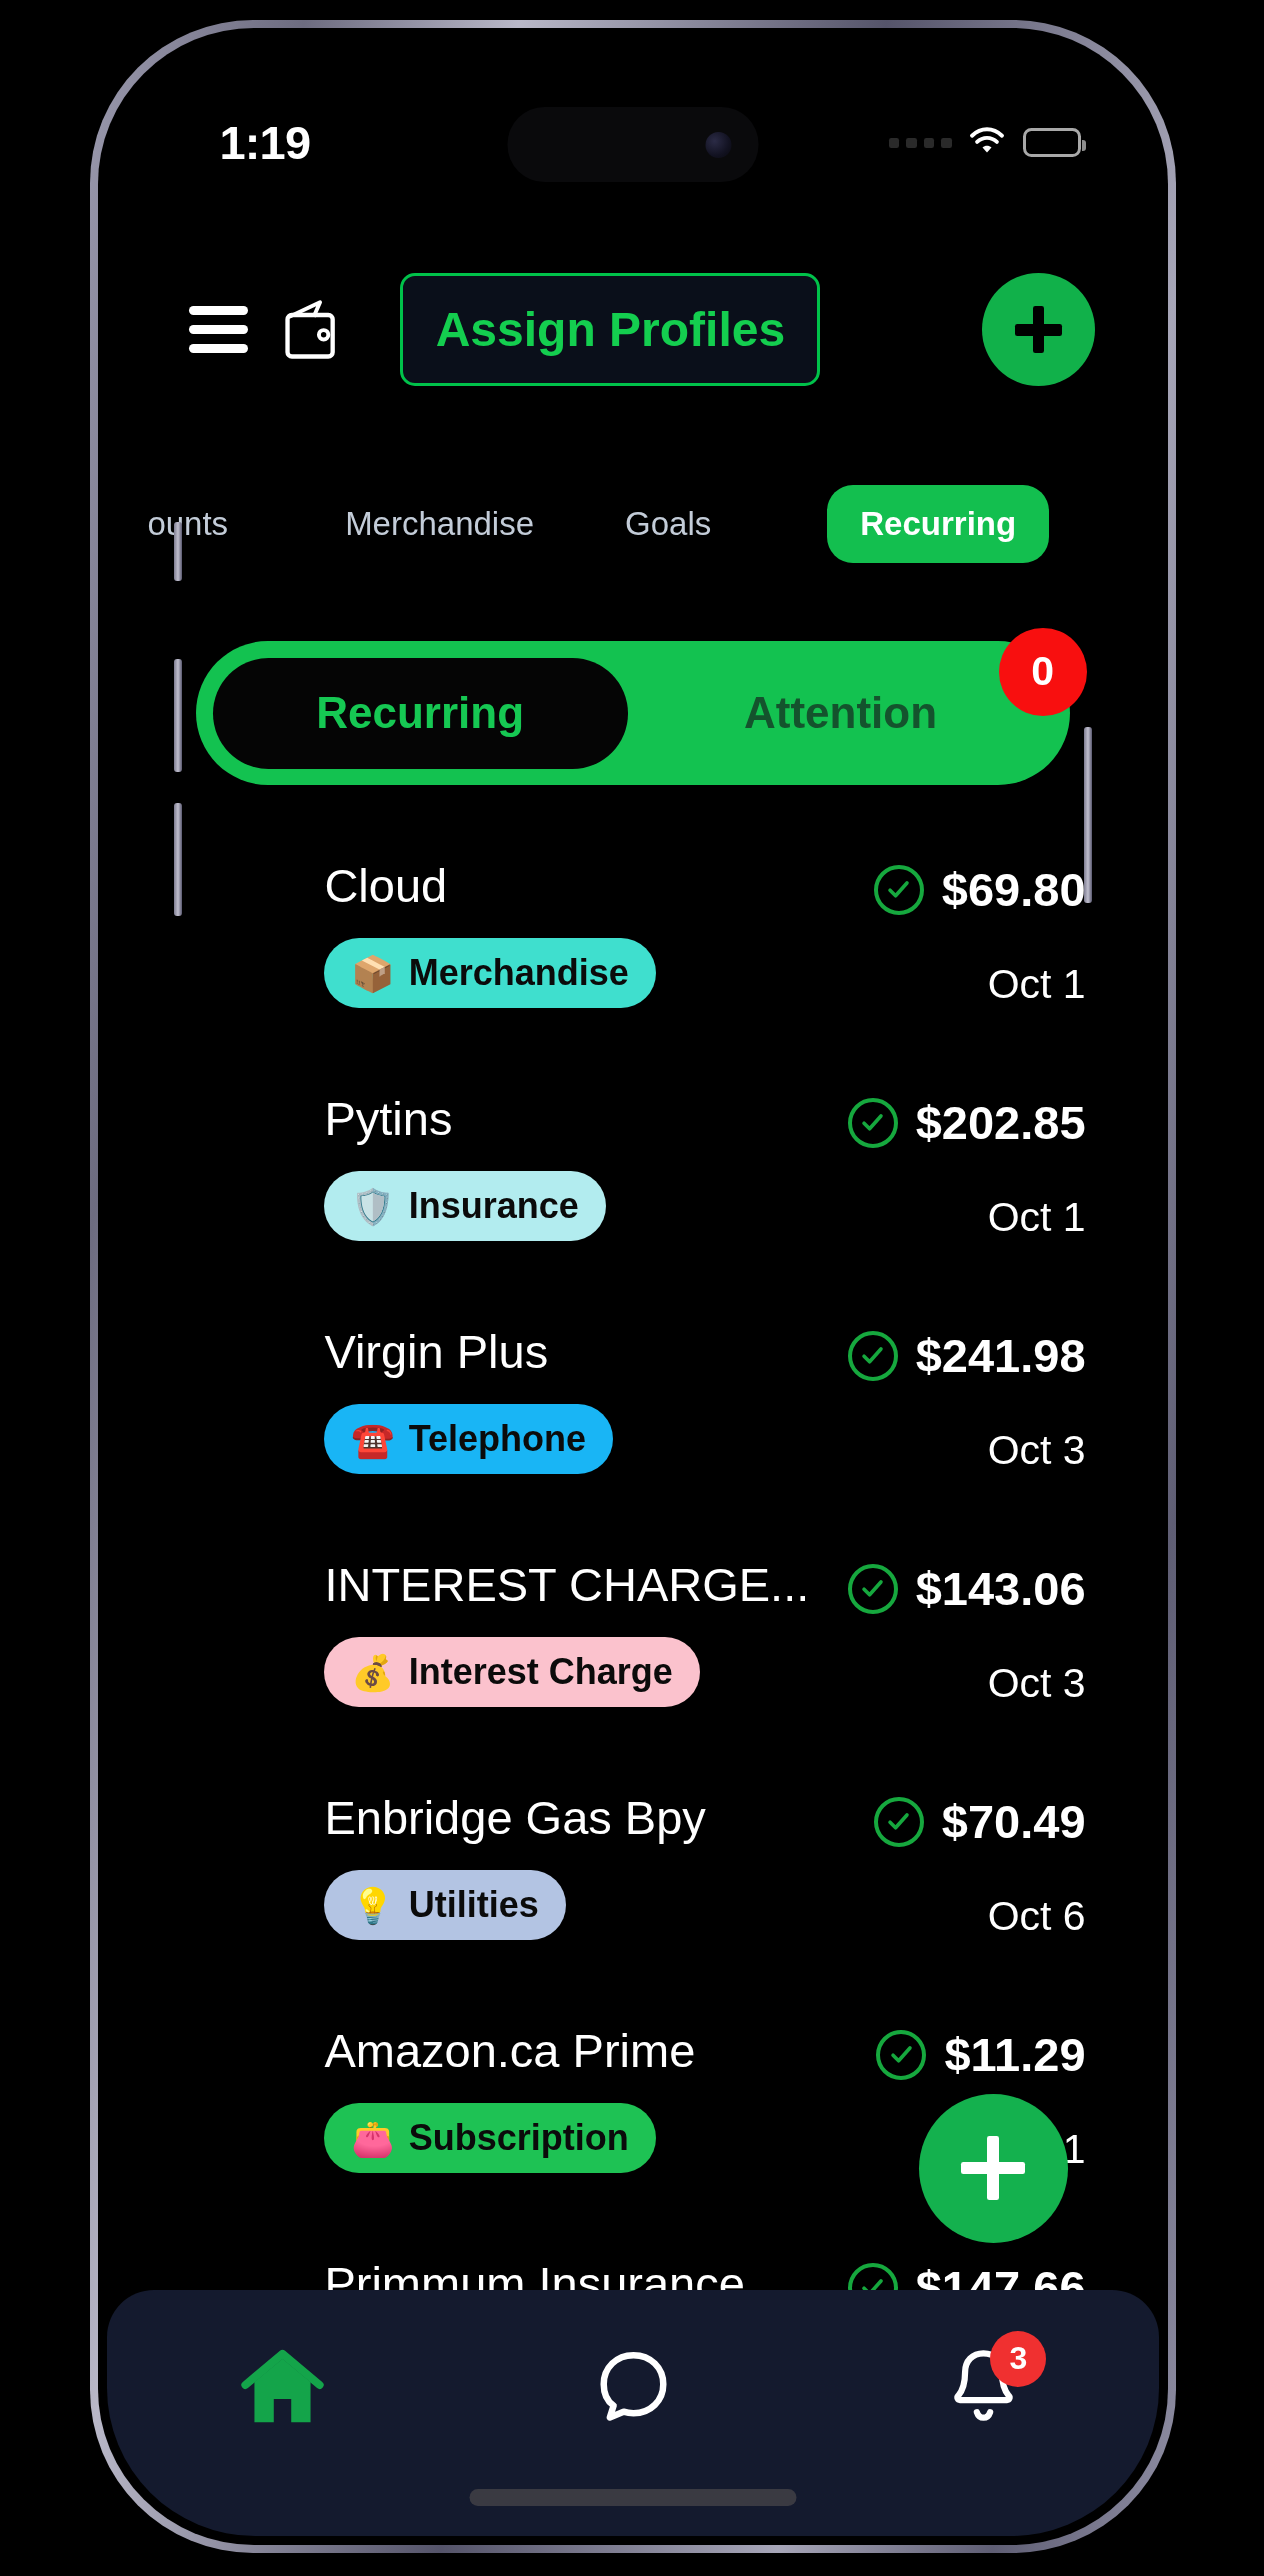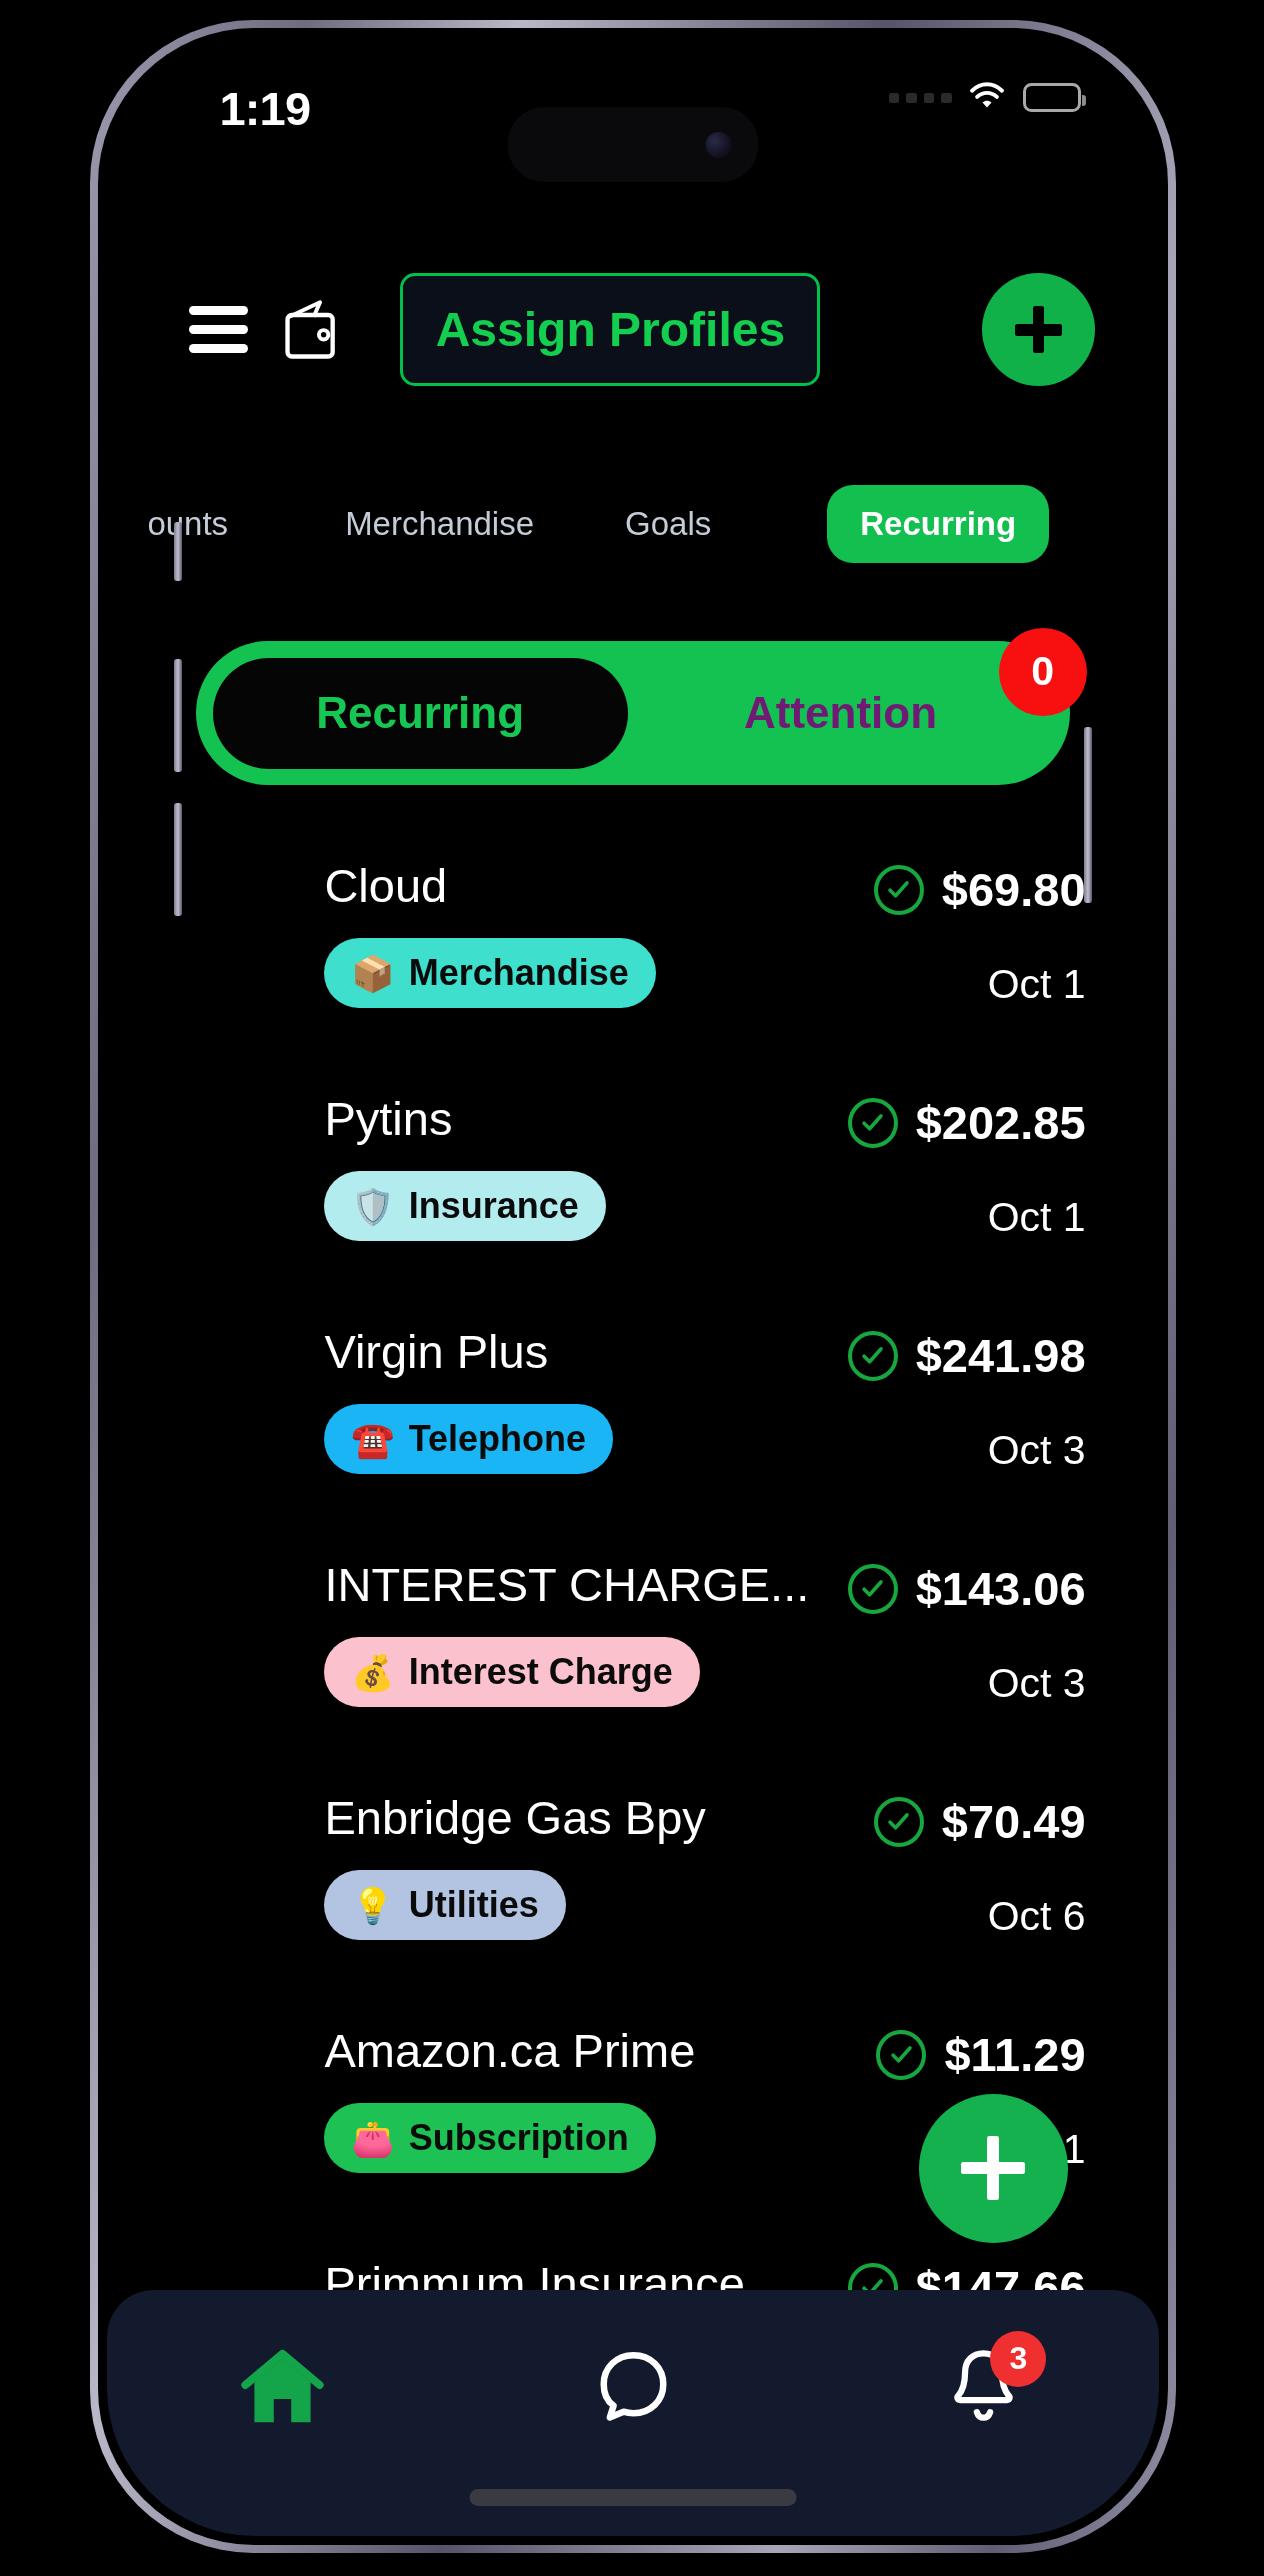--- a/index.html
+++ b/index.html
@@ -34,22 +34,22 @@
 
   
   .side-btn{position:absolute;background:linear-gradient(90deg,#7d7c90,#c0bfce,#5a5970);border-radius:3px;}
   #btn-silent{left:84px; top:502px; width:7.6px; height:59px;}
   #btn-volup{left:84px; top:639px; width:7.6px; height:113px;}
   #btn-voldown{left:84px; top:783px; width:7.6px; height:113px;}
   #btn-power{right:84px; top:707px; width:7.6px; height:176px;}
 
   
   #status-bar{
-    position:absolute; top:1px; left:0; width:100%; height:152px;
-    display:flex; align-items:flex-start; justify-content:space-between;
+    position:absolute; top:8px; left:0; width:100%; height:152px;
+    display:flex; align-items:center; justify-content:space-between;
     padding:43px 73px 0 76px;
   }
   #status-time{
     color:#fff; font-size:47px; font-weight:700; letter-spacing:-0.8px;
     padding-left:36px;
   }
   #dynamic-island{
     position:absolute; left:50%; top:70px; transform:translateX(-50%);
     width:251px; height:75px; border-radius:37px;
     background:#0a0a0c;
@@ -132,21 +132,21 @@
     padding:16.7px;
   }
   #seg-recurring{
     width:415px;height:111px;border-radius:56px;background:#050505;
     display:flex;align-items:center;justify-content:center;cursor:pointer;
   }
   #seg-recurring-label{color:#16c853;font-size:44px;font-weight:700;}
   #seg-attention{
     flex:1;display:flex;align-items:center;justify-content:center;cursor:pointer;
   }
-  #seg-attention-label{color:#701a75;font-size:44px;font-weight:700;}
+  #seg-attention-label{color:#14532d;font-size:44px;font-weight:700;}
   #attention-badge{
     position:absolute; right:-16.7px; top:-13.7px;
     width:88px;height:88px;border-radius:50%;
     background:#f80f0f;
     display:flex;align-items:center;justify-content:center;
   }
   #attention-badge-count{color:#fff;font-size:41px;font-weight:700;}
 
   
   #recurring-list{

